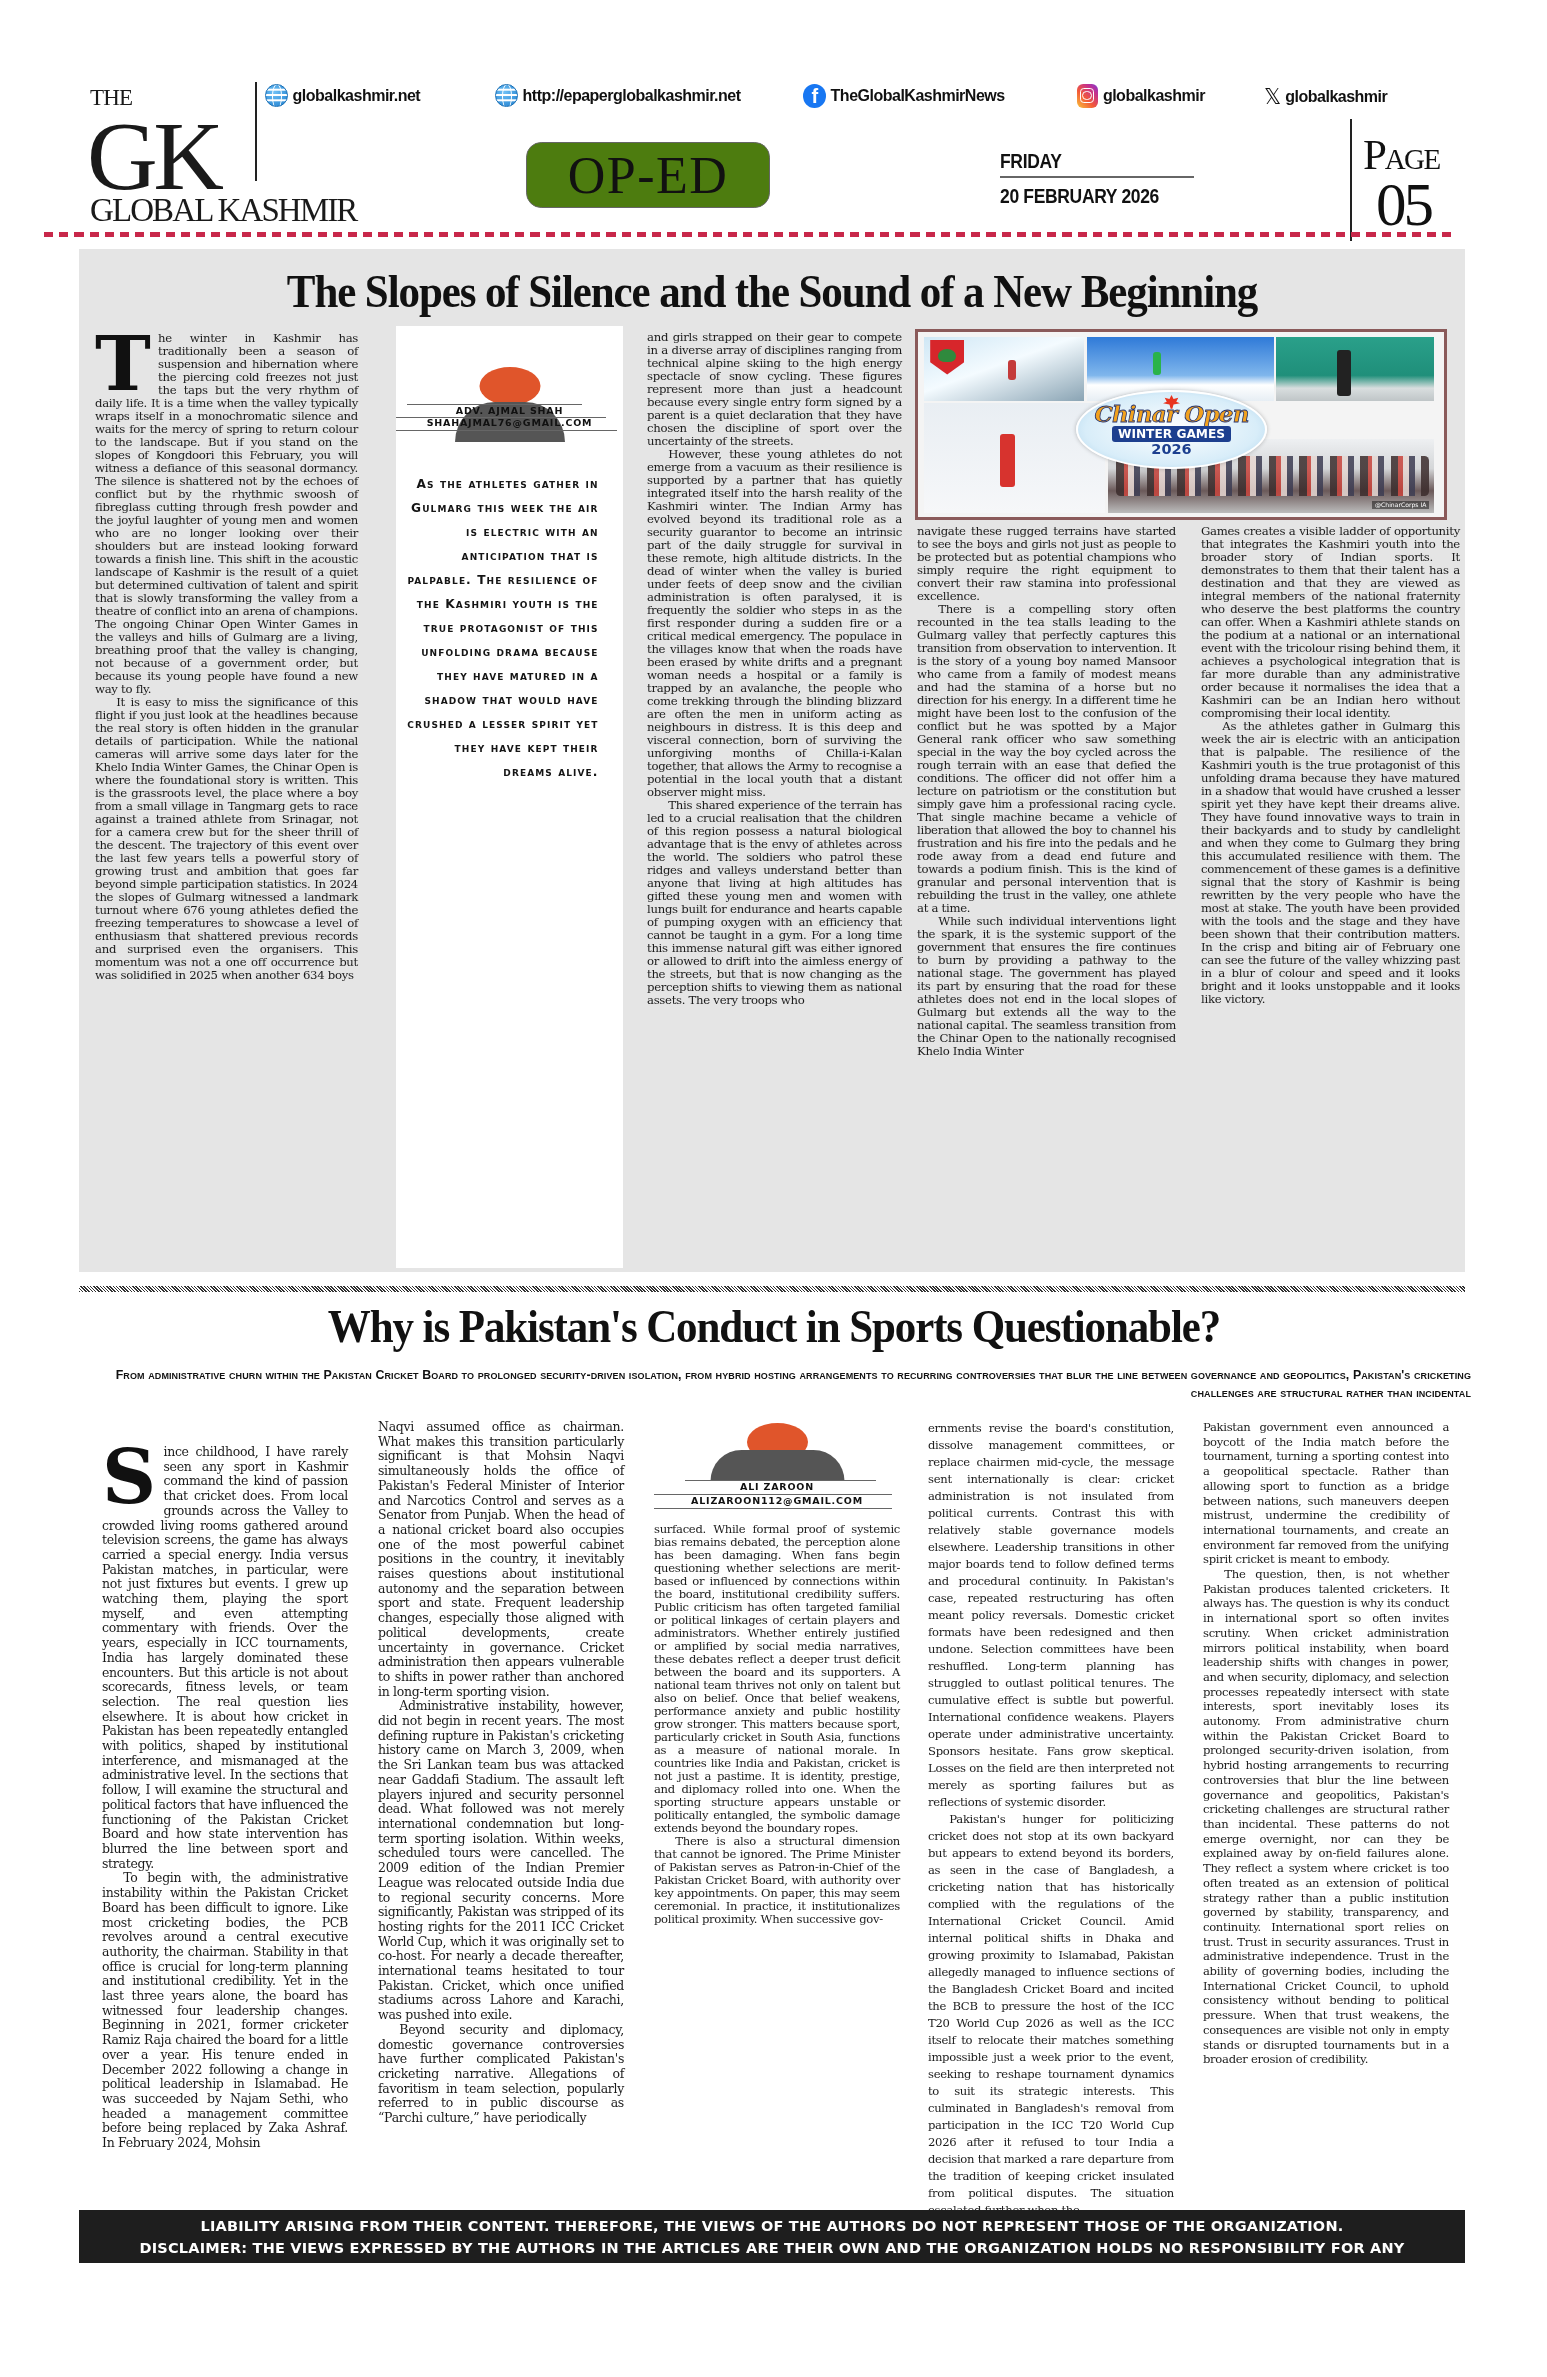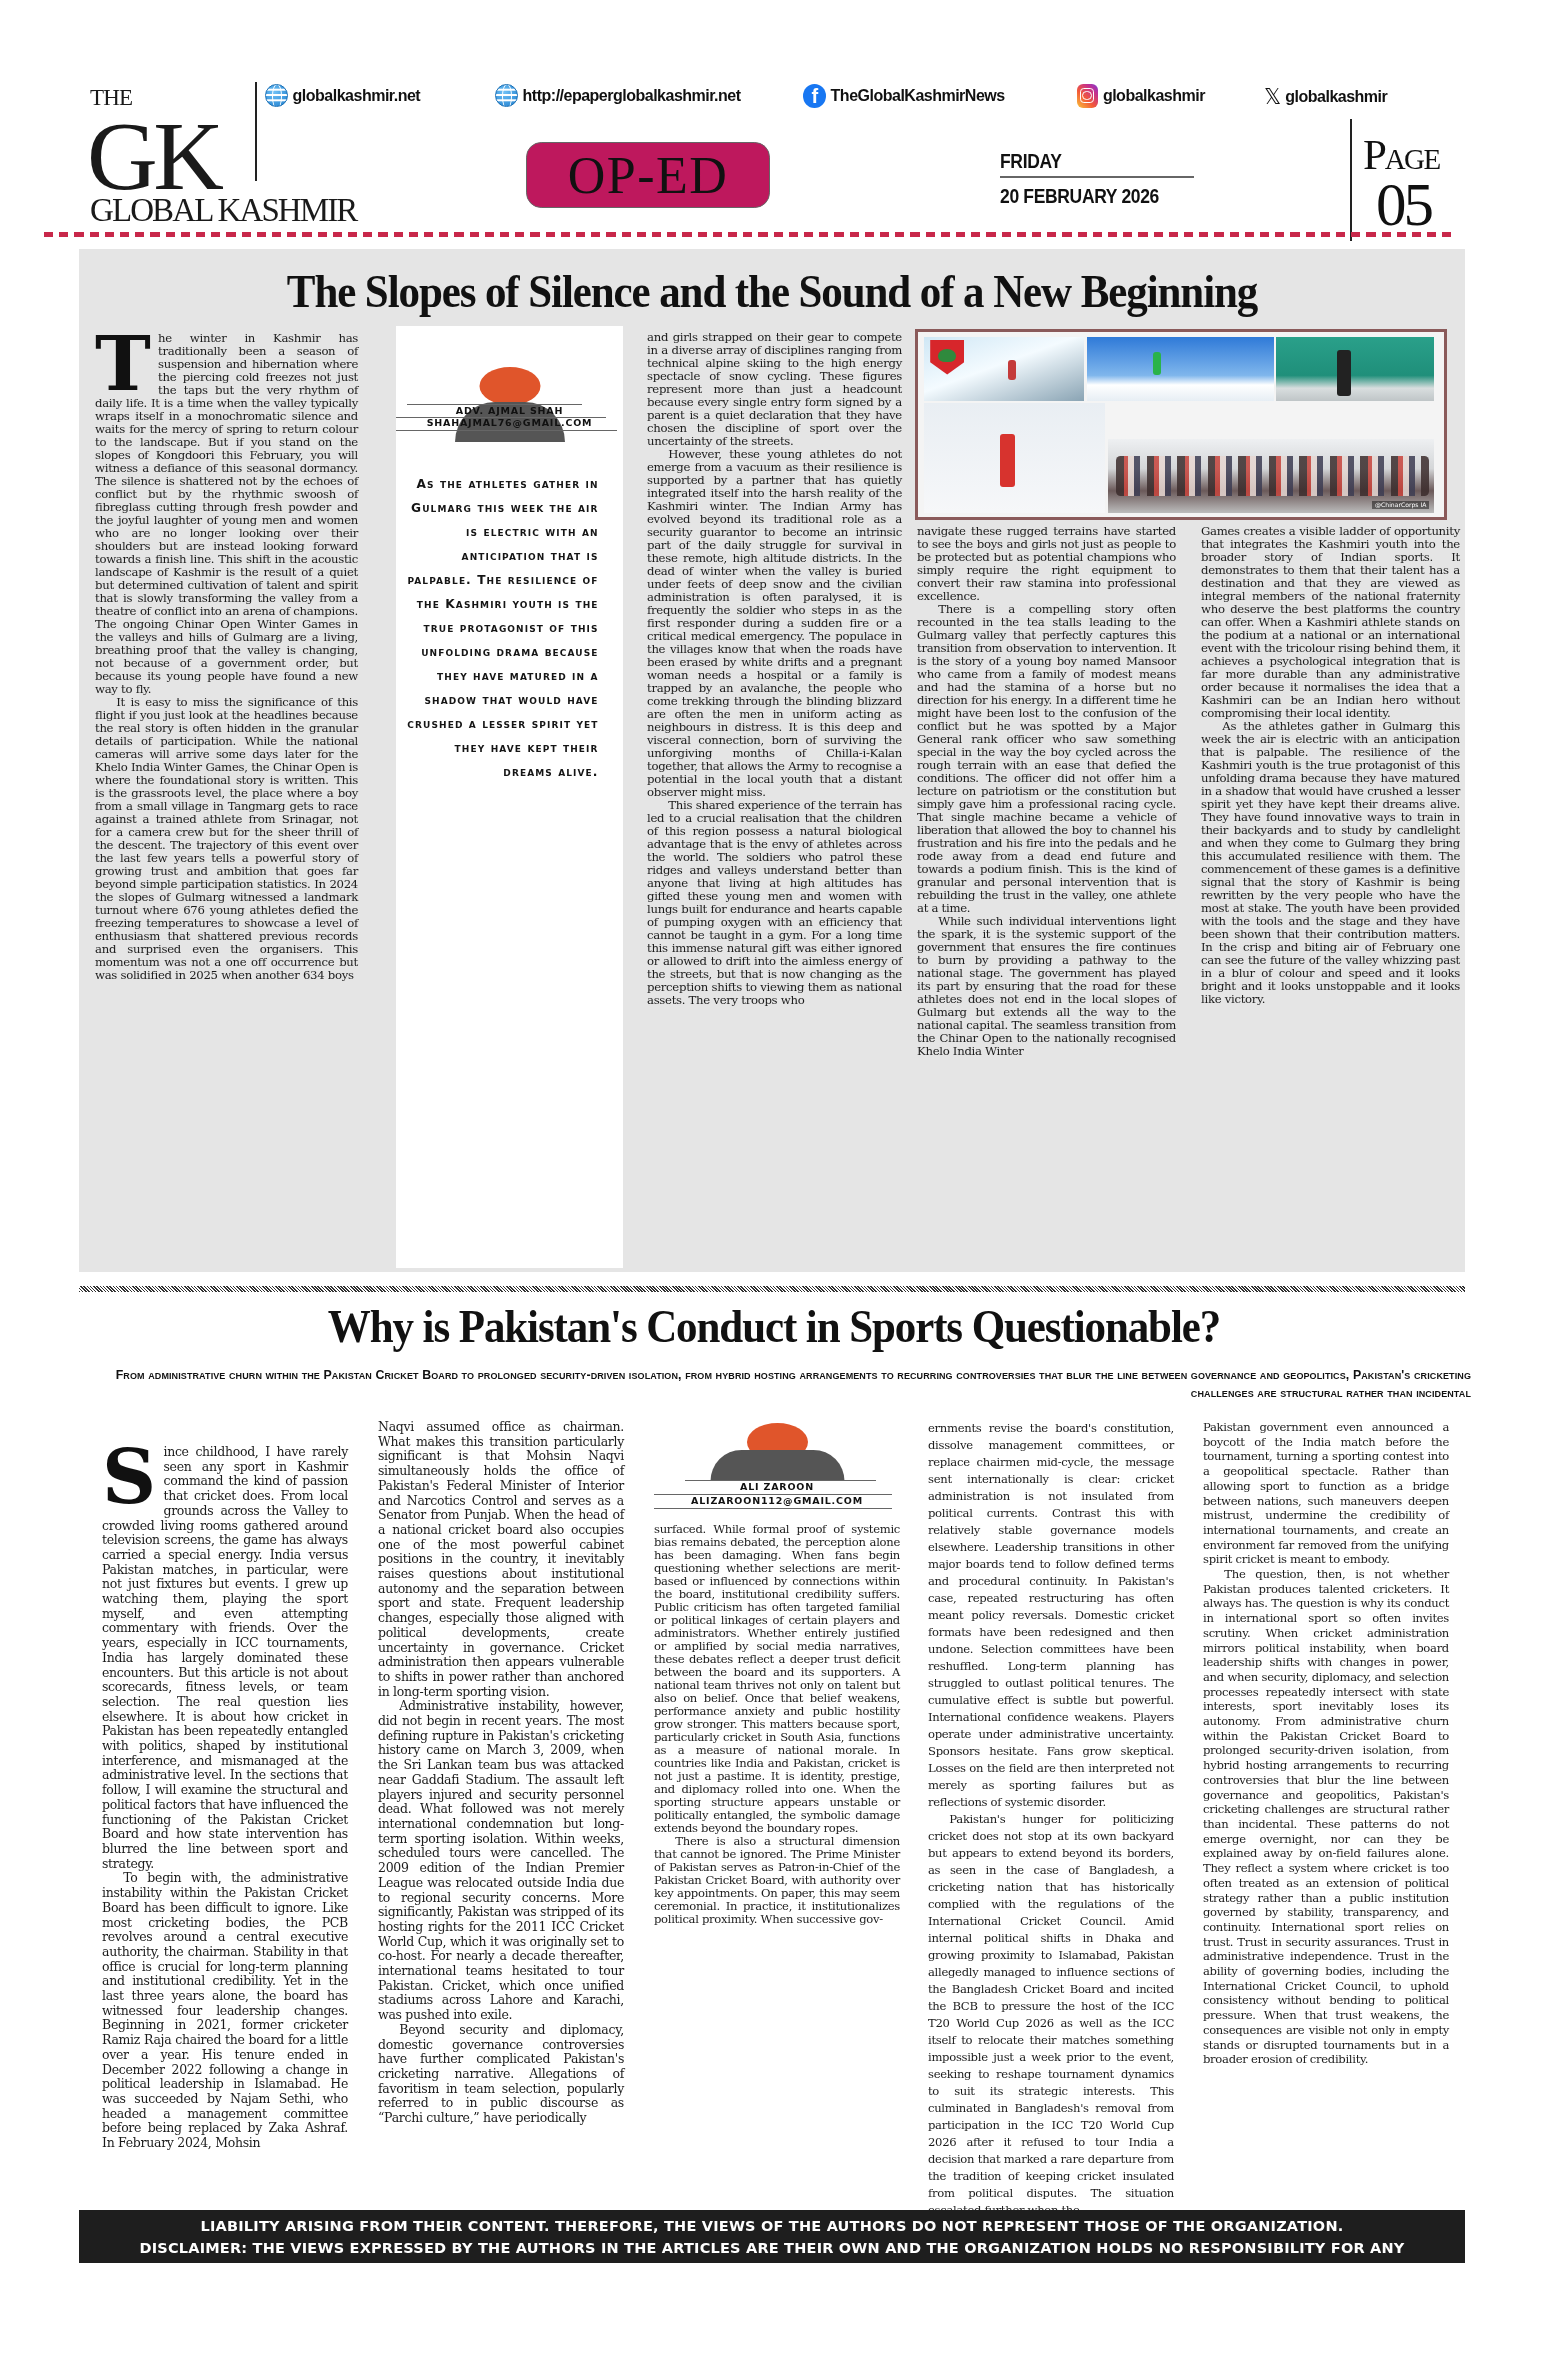--- a/index.html
+++ b/index.html
@@ -17,21 +17,21 @@
   .social { position: absolute; top: 0; display: flex; align-items: center; gap: 4.6px; font-family: "Liberation Sans", sans-serif; font-weight: bold; font-size: 16px; letter-spacing: -0.5px; color: #111; }
   .globe { width: 23px; height: 23px; border-radius: 50%; background: radial-gradient(circle at 40% 35%, #6fc0f5, #1f7fcf); border: 1.5px solid #1a6fb5; position: relative; overflow: hidden; }
   .globe::before { content: ""; position: absolute; left: 6.1px; top: -1.5px; width: 7.6px; height: 23px; border: 1.5px solid #fff; border-radius: 50%; }
   .globe::after { content: ""; position: absolute; left: -1.5px; top: 9.1px; width: 23px; height: 1.5px; background: #fff; box-shadow: 0 -5.3px 0 #fff, 0 5.3px 0 #fff; }
   .fb { width: 23px; height: 24.4px; border-radius: 50%; background: #1877f2; color: #fff; font-family: "Liberation Sans", sans-serif; font-weight: bold; font-size: 20px; display: flex; align-items: flex-end; justify-content: center; overflow: hidden; }
   .ig { width: 21.3px; height: 24.4px; border-radius: 6.1px; background: linear-gradient(45deg, #f9c33b, #f35a37 40%, #c42f8e 75%, #7b3bd6); position: relative; }
   .ig::before { content: ""; position: absolute; left: 5.3px; top: 6.9px; width: 7.6px; height: 7.6px; border: 1.9px solid #fff; border-radius: 50%; }
   .ig::after { content: ""; position: absolute; left: 3px; top: 3.8px; width: 12.2px; height: 13.7px; border: 1.5px solid #fff; border-radius: 3.8px; }
   .xlogo { font-family: "DejaVu Sans", sans-serif; font-size: 21.3px; font-weight: normal; color: #111; }
 
-  .section-badge { position: absolute; left: 526px; top: 142px; width: 244px; height: 66px; border: 1.5px solid #666; border-radius: 15.2px; background: #be185d; display: flex; align-items: center; justify-content: center; font-family: "Liberation Serif", serif; font-size: 52px; letter-spacing: 1.5px; color: #111; }
+  .section-badge { position: absolute; left: 526px; top: 142px; width: 244px; height: 66px; border: 1.5px solid #666; border-radius: 15.2px; background: #4d7c0f; display: flex; align-items: center; justify-content: center; font-family: "Liberation Serif", serif; font-size: 52px; letter-spacing: 1.5px; color: #111; }
   .dateblock { position: absolute; left: 1000px; top: 149px; width: 194px; font-family: "Liberation Sans", sans-serif; font-weight: bold; color: #111; }
   .date-day { font-size: 20.6px; transform: scaleX(0.85); transform-origin: left; letter-spacing: -0.4px; }
   .date-rule { height: 1.5px; background: #666; margin: 3px 0 6.1px; }
   .date-full { font-size: 20.6px; transform: scaleX(0.85); transform-origin: left; letter-spacing: -0.4px; white-space: nowrap; }
   .page-divider { position: absolute; left: 1350px; top: 119px; width: 1.5px; height: 122px; background: #222; }
   .page-label { position: absolute; left: 1363px; top: 130px; font-family: "Liberation Serif", serif; color: #111; }
   .page-label .big { font-size: 43px; letter-spacing: -2.3px; }
   .page-label .small { font-size: 29px; letter-spacing: -1.5px; }
   .page-num { position: absolute; left: 1376px; top: 174px; font-family: "Liberation Serif", serif; font-size: 61px; line-height: 1; letter-spacing: -3px; color: #111; }
   .dashed-rule { position: absolute; left: 44px; top: 232px; width: 1407px; height: 5.3px;
@@ -183,20 +183,26 @@
   <div class="ph ph3">
     <div class="skier" style="left:61px;top:13.7px;background:#222;width:13.7px;height:46px;"></div>
   </div>
   <div class="ph ph4">
     <div class="skier" style="left:76px;top:30.5px;background:#d7332e;width:15.2px;height:53px;"></div>
   </div>
   <div class="ph ph5">
     <div class="crowd"></div>
     <div class="photo-credit">@ChinarCorps IA</div>
   </div>
+  <div class="event-logo">
+    <div class="maple"></div>
+    <div class="logo-main">Chinar Open</div>
+    <div class="logo-sub">WINTER GAMES</div>
+    <div class="logo-year">2026</div>
+  </div>
 </figure>
 
 <div class="col a1c4">
   <p style="text-indent:0">navigate these rugged terrains have started to see the boys and girls not just as people to be protected but as potential champions who simply require the right equipment to convert their raw stamina into professional excellence.</p>
   <p>There is a compelling story often recounted in the tea stalls leading to the Gulmarg valley that perfectly captures this transition from observation to intervention. It is the story of a young boy named Mansoor who came from a family of modest means and had the stamina of a horse but no direction for his energy. In a different time he might have been lost to the confusion of the conflict but he was spotted by a Major General rank officer who saw something special in the way the boy cycled across the rough terrain with an ease that defied the conditions. The officer did not offer him a lecture on patriotism or the constitution but simply gave him a professional racing cycle. That single machine became a vehicle of liberation that allowed the boy to channel his frustration and his fire into the pedals and he rode away from a dead end future and towards a podium finish. This is the kind of granular and personal intervention that is rebuilding the trust in the valley, one athlete at a time.</p>
   <p>While such individual interventions light the spark, it is the systemic support of the government that ensures the fire continues to burn by providing a pathway to the national stage. The government has played its part by ensuring that the road for these athletes does not end in the local slopes of Gulmarg but extends all the way to the national capital. The seamless transition from the Chinar Open to the nationally recognised Khelo India Winter</p>
 </div>
 
 <div class="col a1c5">
   <p style="text-indent:0">Games creates a visible ladder of opportunity that integrates the Kashmiri youth into the broader story of Indian sports. It demonstrates to them that their talent has a destination and that they are viewed as integral members of the national fraternity who deserve the best platforms the country can offer. When a Kashmiri athlete stands on the podium at a national or an international event with the tricolour rising behind them, it achieves a psychological integration that is far more durable than any administrative order because it normalises the idea that a Kashmiri can be an Indian hero without compromising their local identity.</p>

